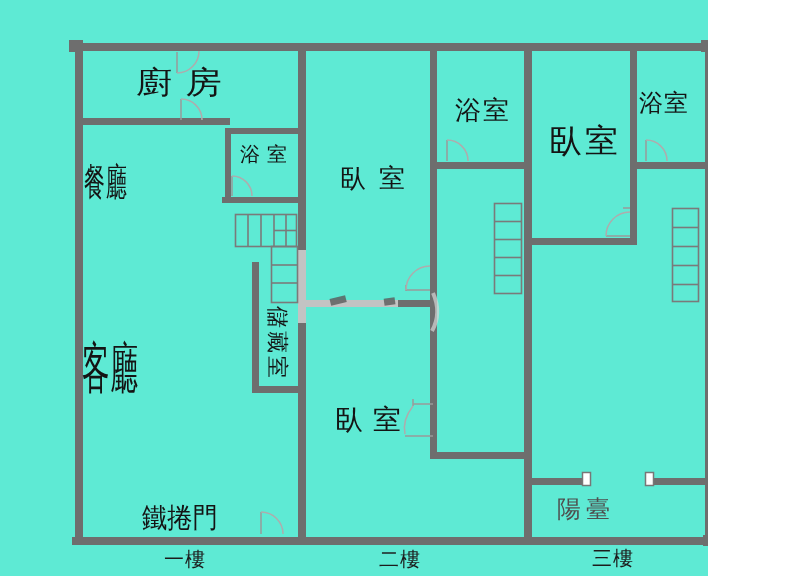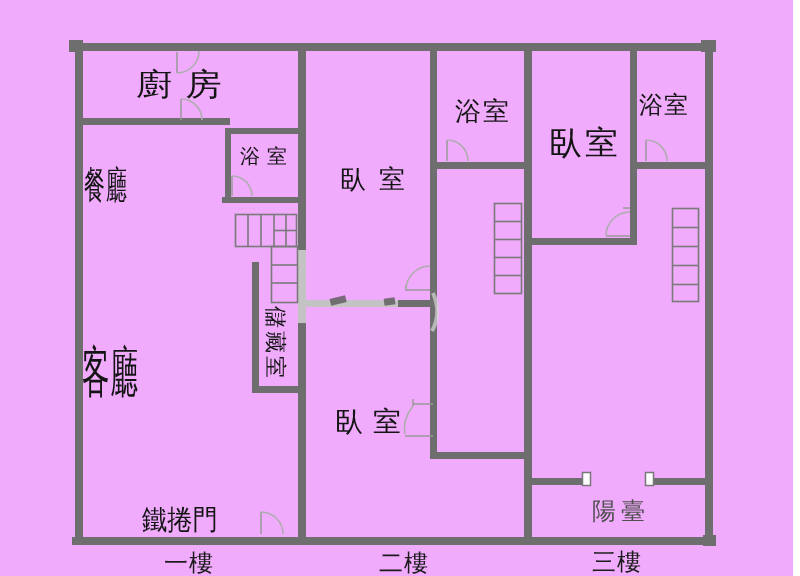--- a/index.html
+++ b/index.html
@@ -1,23 +1,23 @@
 <!DOCTYPE html>
 <html><head>
 <meta charset="utf-8">
 <style>
   html,body{margin:0;padding:0;background:#ffffff;}
-  #plan{position:relative;width:793px;height:576px;background:#f0abfc;overflow:hidden;
-        font-family:Liberation Serif, serif;}
+  #plan{position:relative;width:708px;height:576px;background:#5eead4;overflow:hidden;
+        font-family:Liberation Mono, monospace;}
   .wall{position:absolute;background:#6e6e6e;}
   .wall-light{position:absolute;background:#c3c3c3;}
   .lbl{position:absolute;white-space:nowrap;color:#141414;line-height:1;
        transform-origin:left top;}
   .floorlbl{position:absolute;white-space:nowrap;color:#1c1c1c;line-height:1;
-       font-size:24px;letter-spacing:1px;}
+       font-size:20px;letter-spacing:1px;}
   svg.overlay{position:absolute;left:0;top:0;}
 </style>
 </head>
 <body>
 
 <div id="plan">
 
   <div class="wall" style="left:72px;top:43px;width:644px;height:8px;"></div>
   <div class="wall" style="left:75px;top:43px;width:8px;height:502px;"></div>
   <div class="wall" style="left:705px;top:43px;width:8px;height:502px;"></div>
@@ -138,19 +138,19 @@
   <div class="lbl" style="left:82px;top:345px;font-size:55px;letter-spacing:2px;transform:scale(0.5,1);">客廳</div>
   <div class="lbl" style="left:286px;top:306px;font-size:22px;letter-spacing:3px;transform:rotate(90deg);">儲藏室</div>
   <div class="lbl" style="left:142px;top:506px;font-size:28px;transform:scale(0.9,1);">鐵捲門</div>
 
   <div class="lbl" style="left:455px;top:99px;font-size:26px;letter-spacing:2px;">浴室</div>
   <div class="lbl" style="left:340px;top:167px;font-size:26px;letter-spacing:13px;">臥室</div>
   <div class="lbl" style="left:335px;top:408px;font-size:28px;letter-spacing:10px;">臥室</div>
 
   <div class="lbl" style="left:549px;top:127px;font-size:33px;letter-spacing:3px;">臥室</div>
   <div class="lbl" style="left:639px;top:93px;font-size:24px;letter-spacing:1px;">浴室</div>
-  <div class="lbl" style="left:592px;top:499px;font-size:24px;letter-spacing:5px;color:#4f4f4f;">陽臺</div>
+  <div class="lbl" style="left:557px;top:499px;font-size:24px;letter-spacing:5px;color:#4f4f4f;">陽臺</div>
 
   <div class="floorlbl" style="left:164px;top:551px;">一樓</div>
   <div class="floorlbl" style="left:379px;top:551px;">二樓</div>
   <div class="floorlbl" style="left:592px;top:550px;">三樓</div>
 
 </div>
 
 </body></html>

